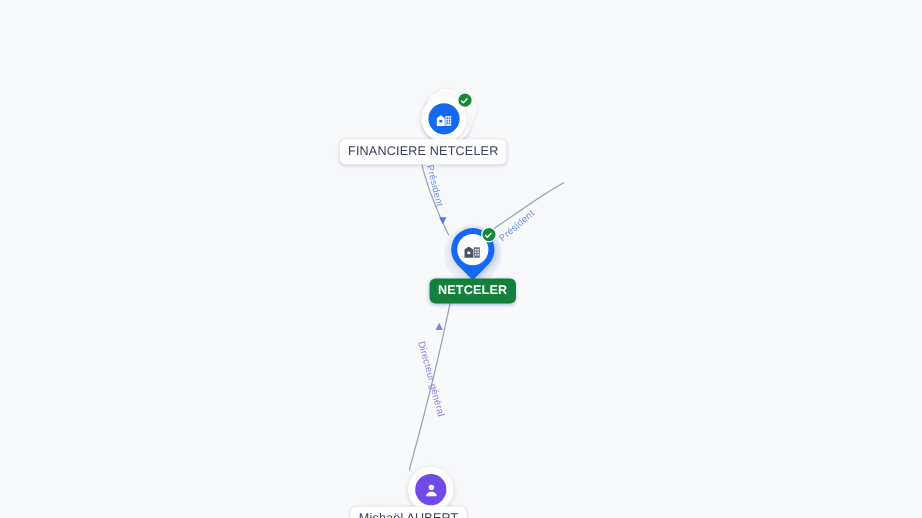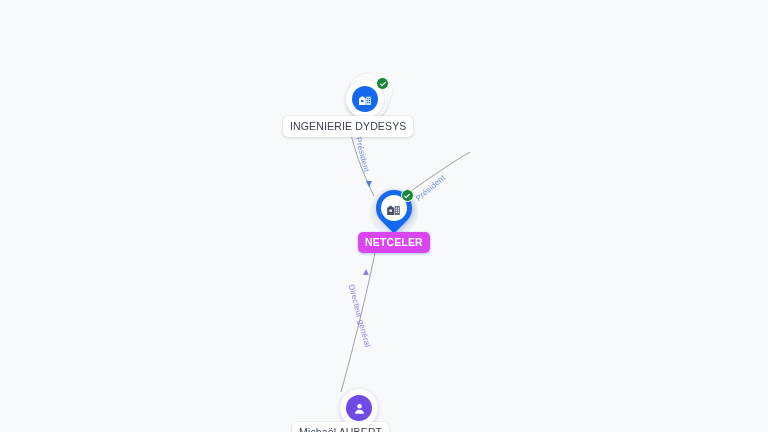--- a/index.html
+++ b/index.html
@@ -45,21 +45,21 @@
     border-radius: 5px;
     position: relative;
     z-index: 6;
   }
   .label-plain {
     background: #ffffff;
     color: #3c4257;
     box-shadow: 0 1px 3px rgba(40,50,80,.17), 0 0 0 .5px rgba(40,50,80,.05);
   }
   .label-active {
-    background: #d946ef;
+    background: #15803d;
     color: #ffffff;
     font-weight: bold;
     box-shadow: 0 1px 3px rgba(20,80,200,.35);
   }
 
   
   .circle-wrap {
     position: relative;
     width: 44px;
     height: 44px;
@@ -214,21 +214,21 @@
             <rect x="6.2" y="13.4" width="3.6" height="3.2" fill="#1469f0"></rect>
           </svg>
         </div>
       </div>
       <div class="badge badge-ok" style="right:-1px; top:0px;">
         <svg width="8" height="8" viewBox="0 0 24 24" aria-hidden="true">
           <path d="M5 12.5l4.5 4.5L19 7" stroke="#ffffff" stroke-width="3.4" fill="none" stroke-linecap="round" stroke-linejoin="round"></path>
         </svg>
       </div>
     </div>
-    <div class="node-label label-plain">INGENIERIE DYDESYS</div>
+    <div class="node-label label-plain">FINANCIERE NETCELER</div>
   </div>
 
 
   <div class="node" style="left:358px; top:186px;">
     <div class="pin-wrap">
       <div class="pin-halo"></div>
       <div class="pin-shape"></div>
       <div class="pin-inner">
         <svg width="17" height="17" viewBox="0 0 24 24" aria-hidden="true">
           <path d="M3 21V11.2l5-3.6 5 3.6V21z" fill="#4a5165"></path>

